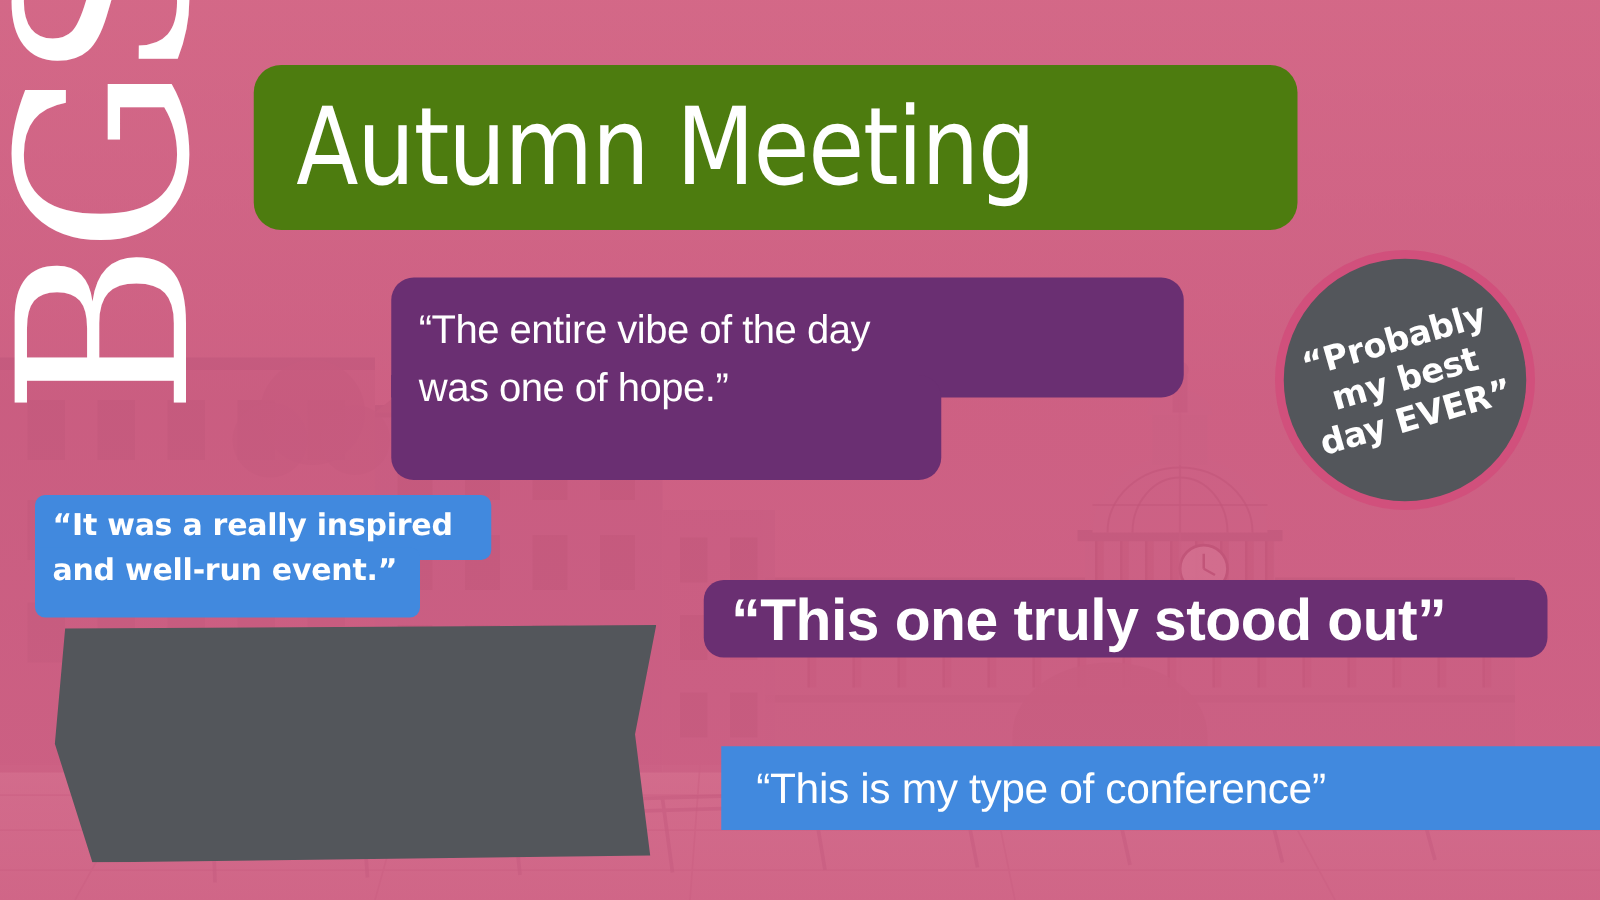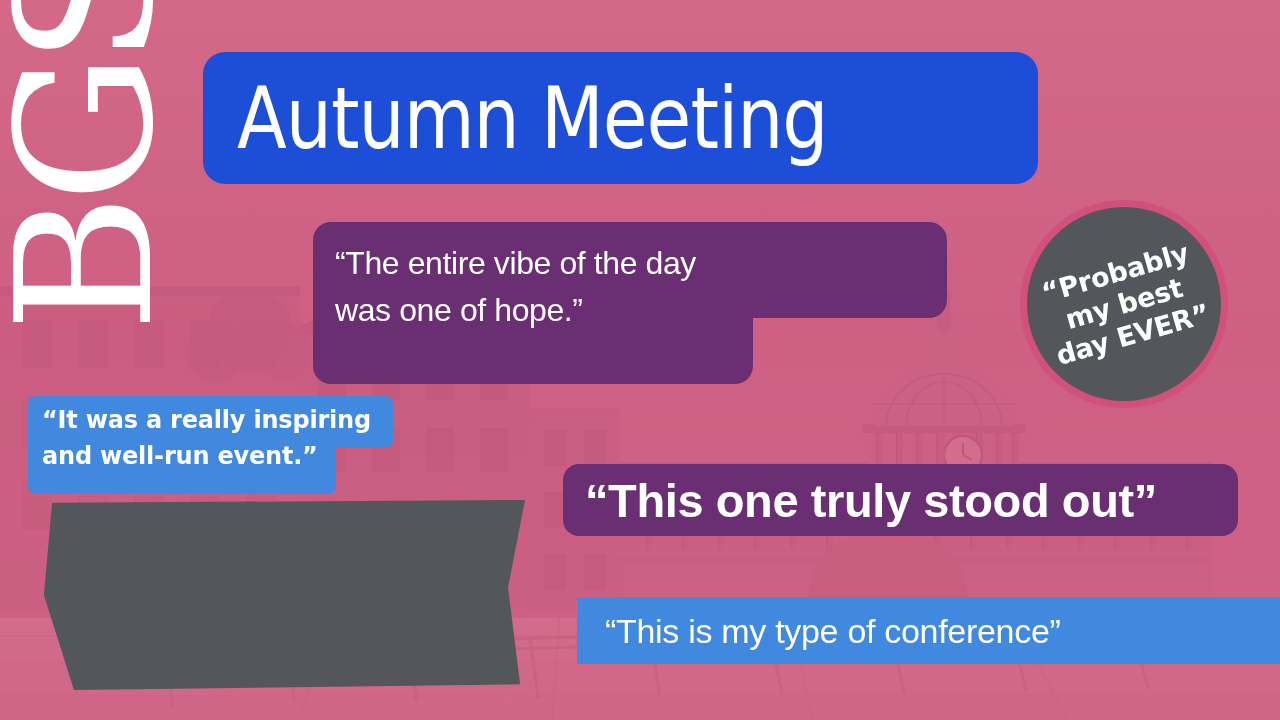--- a/index.html
+++ b/index.html
@@ -54,21 +54,21 @@
     text-indent:0;
   }
 
   
   #title-wrap {
     position:absolute; left:203px; top:52px;
     width:835px; height:132px;
   }
   #title-box {
     position:absolute; inset:0;
-    background:#1d4ed8;
+    background:#4d7c0f;
     border-radius:22px;
     display:flex; align-items:center;
     padding-left:34px;
   }
   #title-text {
     font-family:"Liberation Sans Narrow","DejaVu Sans Condensed","Liberation Sans", sans-serif;
     font-size:86px;
     font-weight:400;
     color:#ffffff;
     letter-spacing:-1px;
@@ -191,21 +191,21 @@
     font-size:22px;
     font-weight:700;
     color:#ffffff;
     line-height:1.62;
     letter-spacing:-0.2px;
   }
 
   
   #quote-stood-out {
     position:absolute; left:563px; top:464px;
-    width:675px; height:72px;
+    width:675px; height:62px;
     background:#6a2f72;
     border-radius:16px;
     display:flex; align-items:center;
     padding-left:22px;
   }
   #quote-stood-out .txt {
     font-family:"Liberation Sans Narrow","Liberation Sans", sans-serif;
     font-size:47px;
     font-weight:700;
     color:#ffffff;
@@ -432,21 +432,21 @@
     <div class="stamp-txt">
       <div>“Probably</div>
       <div>my best</div>
       <div>day EVER”</div>
     </div>
   </div>
 
   <div id="quote-inspiring">
     <div class="slab-a"></div>
     <div class="slab-b"></div>
-    <div class="txt">“It was a really inspiring and well-run event.”</div>
+    <div class="txt">“It was a really inspired and well-run event.”</div>
   </div>
 
   <div id="quote-sessions">
     <div class="poly"></div>
   </div>
 
   <div id="quote-stood-out">
     <span class="txt">“This one truly stood out”</span>
   </div>
 

